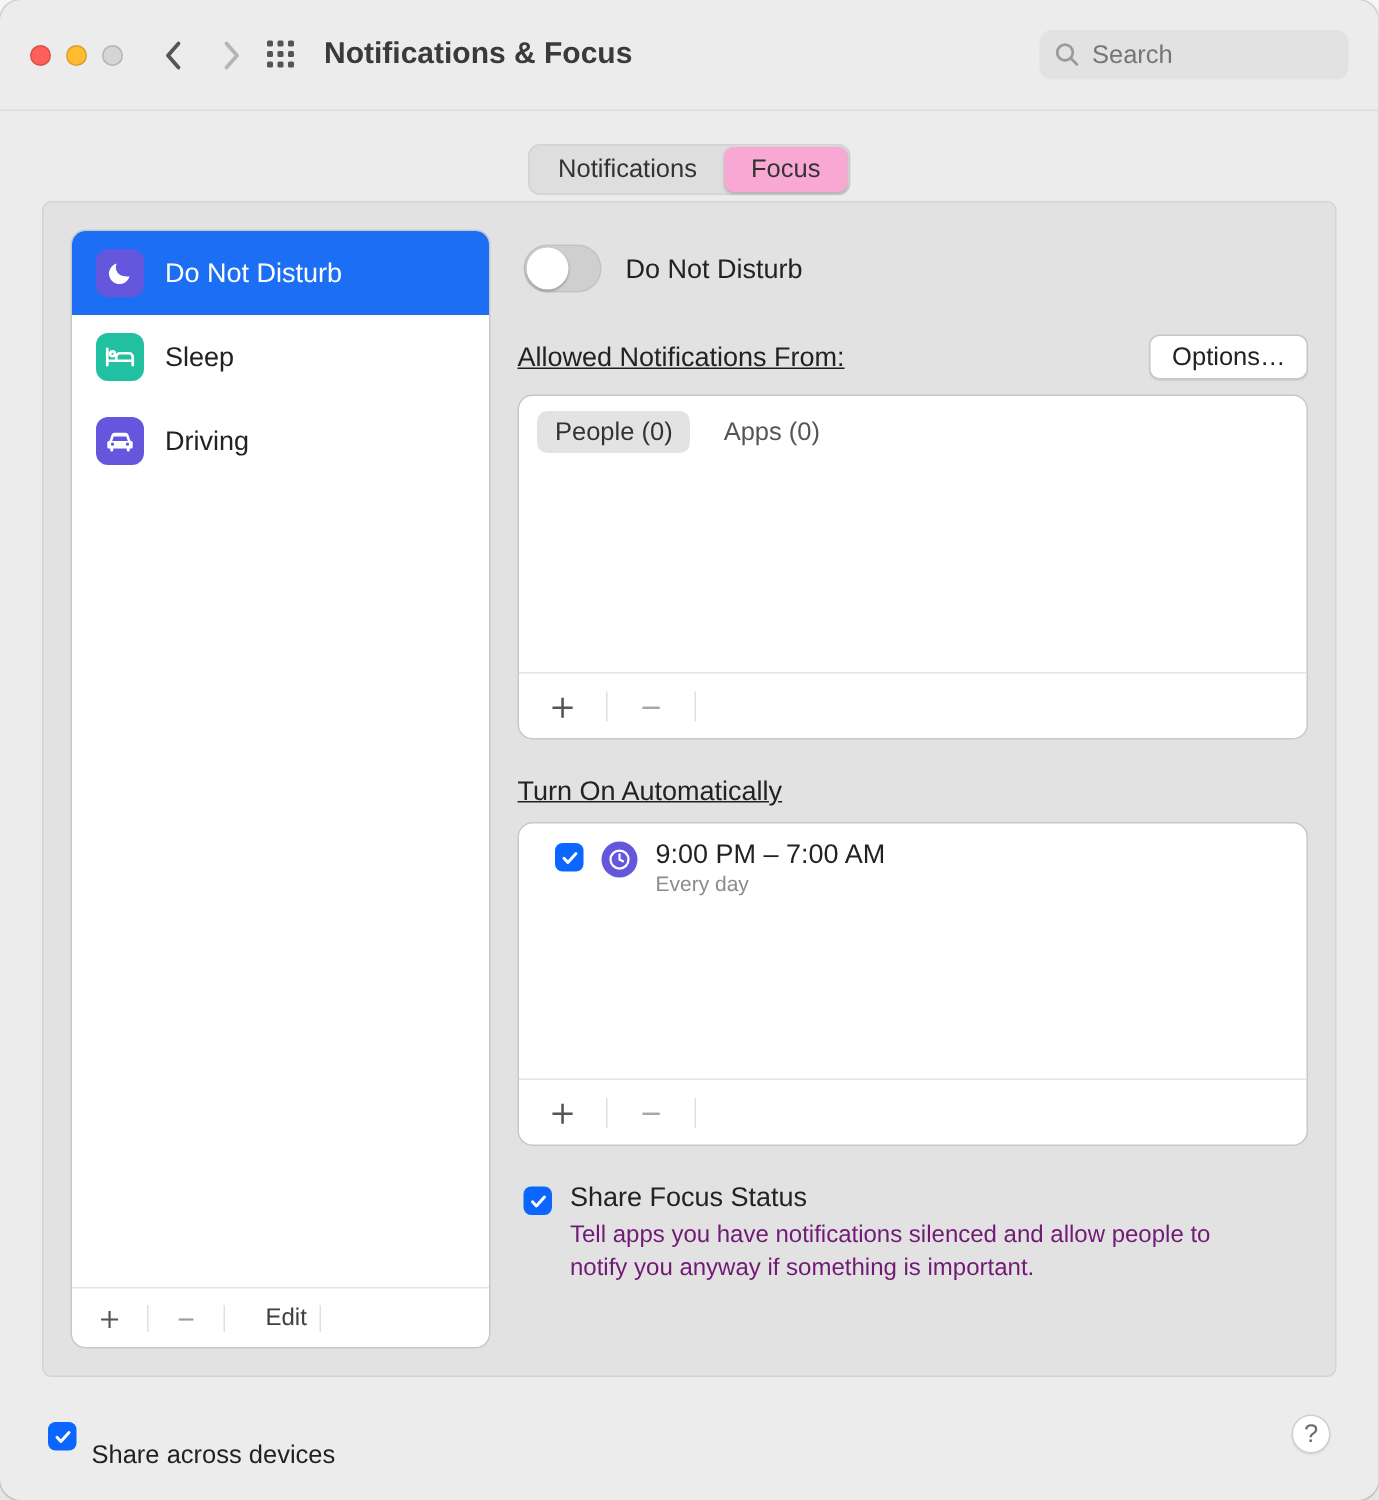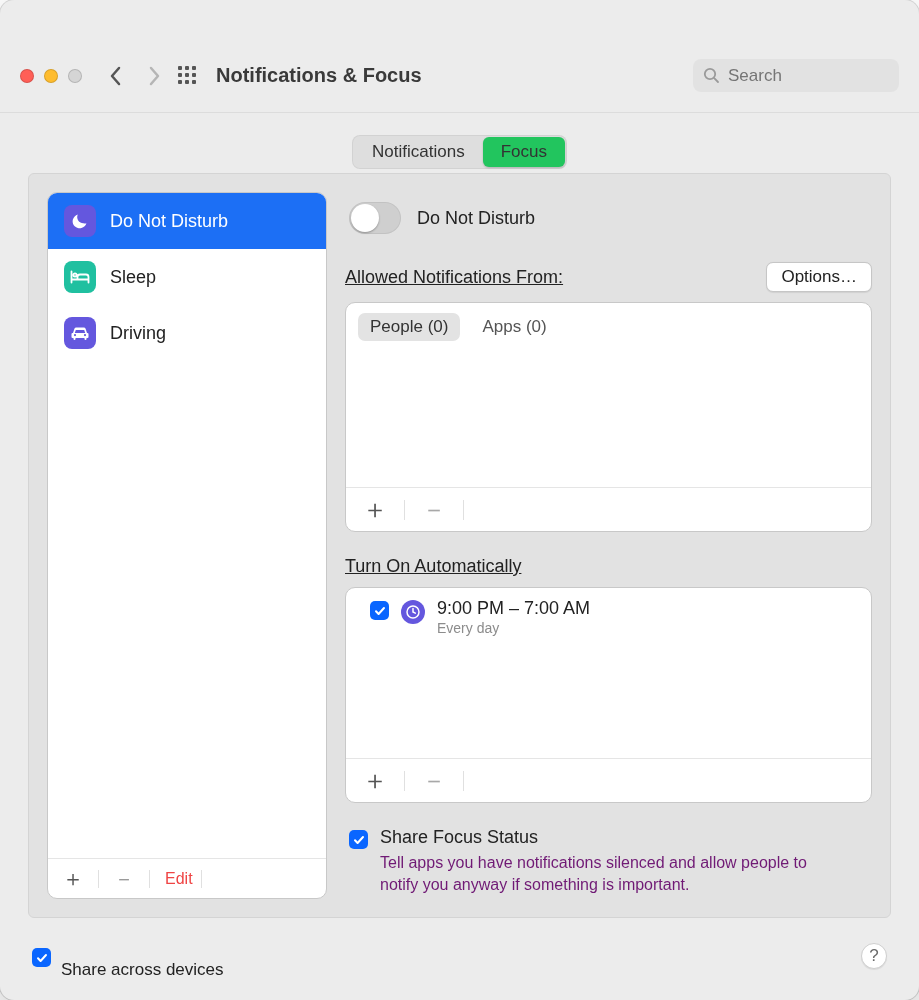--- a/index.html
+++ b/index.html
@@ -24,21 +24,20 @@
     border-radius:14px;box-shadow:0 0 0 1px rgba(0,0,0,0.15),0 20px 60px rgba(0,0,0,0.25);
     overflow:hidden;
     display:flex;flex-direction:column;
   }
   
   .toolbar{
     height:74px;flex:0 0 74px;
     display:flex;align-items:center;
     padding:0 20px;
     border-bottom:1px solid #dcdcdc;
-    margin-top:39px;
   }
   .traffic{display:flex;gap:10px;}
   .dot{width:14px;height:14px;border-radius:50%;border:0.5px solid rgba(0,0,0,0.15);}
   .dot.red{background:#ff5f57;}
   .dot.yellow{background:#febc2e;}
   .dot.gray{background:#d5d5d5;}
   .navbtns{display:flex;gap:26px;margin-left:28px;}
   .chev{width:12px;height:20px;display:flex;align-items:center;justify-content:center;color:#b5b5b5;}
   .chev.enabled{color:#555;}
   .grid-icon{width:20px;height:20px;display:grid;grid-template-columns:repeat(3,4px);grid-template-rows:repeat(3,4px);gap:3px;margin-left:18px;}
@@ -54,21 +53,21 @@
 
   
   .body{flex:1;display:flex;flex-direction:column;padding:0 28px 20px;}
   .tabs-wrap{display:flex;justify-content:center;padding:22px 0 0;}
   .segmented{
     display:flex;background:#dedede;border-radius:8px;padding:2px;box-shadow:inset 0 0 0 1px rgba(0,0,0,0.05);
   }
   .segmented .seg{
     padding:5px 18px;font-size:17px;color:#333;border-radius:6px;cursor:default;
   }
-  .segmented .seg.active{background:#22c55e;box-shadow:0 1px 2px rgba(0,0,0,0.2);}
+  .segmented .seg.active{background:#f9a8d4;box-shadow:0 1px 2px rgba(0,0,0,0.2);}
 
   .panel{
     margin-top:4px;flex:1;
     background:var(--bg-panel);
     border:1px solid #d4d4d4;border-radius:6px;
     display:flex;gap:18px;padding:18px;
     overflow:hidden;position:relative;
   }
 
   
@@ -85,21 +84,21 @@
   .side-icon{
     width:32px;height:32px;border-radius:8px;display:flex;align-items:center;justify-content:center;flex:0 0 32px;color:#fff;
   }
   .side-icon.purple{background:var(--purple);}
   .side-icon.teal{background:var(--teal);}
   .side-footer{
     height:40px;border-top:1px solid #e5e5e5;display:flex;align-items:center;gap:2px;padding:0 8px;color:#9a9a9a;font-size:22px;
   }
   .side-footer .divider{width:1px;height:18px;background:#e0e0e0;margin:0 6px;}
   .side-footer .plus{color:#555;}
-  .side-footer .edit{font-size:16px;color:#ef4444;margin-left:7px;}
+  .side-footer .edit{font-size:16px;color:#404040;margin-left:19px;}
 
   
   .main{flex:1;display:flex;flex-direction:column;gap:10px;min-width:0;}
 
   .row-toggle{display:flex;align-items:center;gap:16px;padding:10px 4px;}
   .switch{
     width:52px;height:32px;border-radius:16px;background:#cfcfcf;position:relative;box-shadow:inset 0 0 0 1px rgba(0,0,0,0.06);
   }
   .switch::after{
     content:"";position:absolute;left:2px;top:2px;width:28px;height:28px;background:#fff;border-radius:50%;box-shadow:0 1px 2px rgba(0,0,0,0.3);

